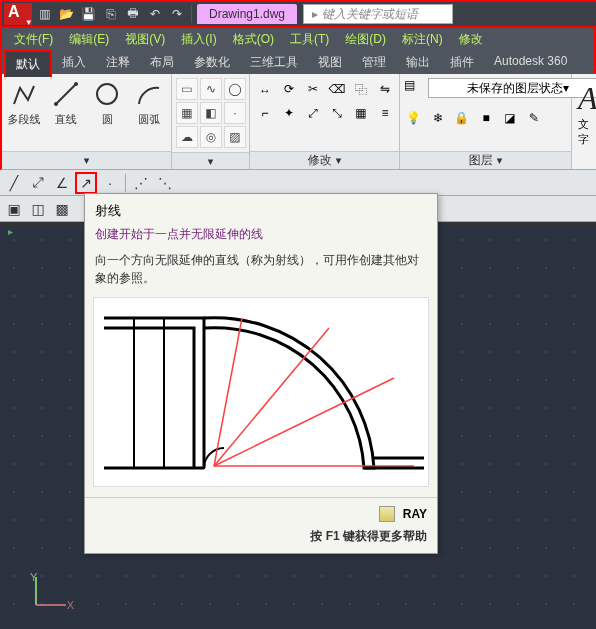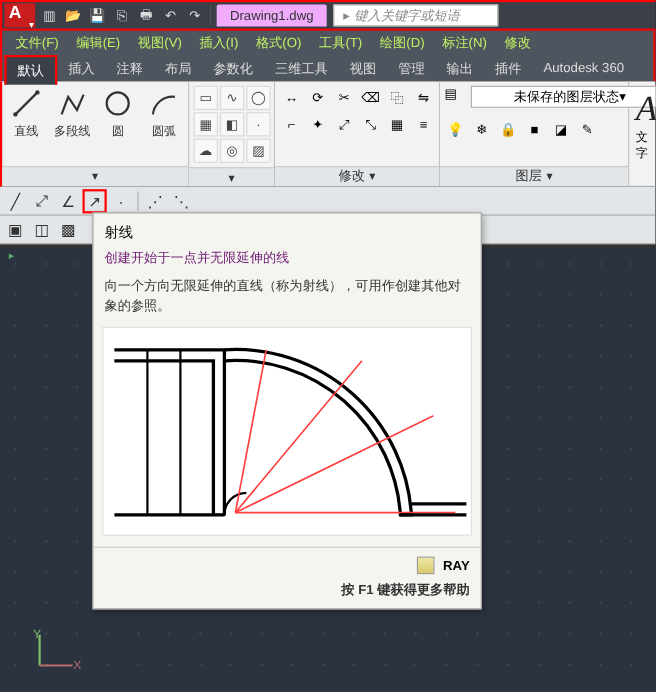--- a/index.html
+++ b/index.html
@@ -114,34 +114,34 @@
   <div class="rtab">Autodesk 360</div>
 </div>
 
 <div class="ribbon">
 
   <div class="panel" style="width:170px">
     <div class="panel-body">
       <div class="big-btn">
         <div class="ic">
             <svg width="28" height="28">
+              <polyline points="4,24 10,8 18,20 24,6" stroke="#333" stroke-width="2" fill="none"></polyline>
+            </svg>
+          </div>
+        <div class="lbl">多段线</div>
+      </div>
+      <div class="big-btn">
+        <div class="ic">
+            <svg width="28" height="28">
               <line x1="4" y1="24" x2="24" y2="4" stroke="#333" stroke-width="2"></line>
               <circle cx="4" cy="24" r="2" fill="#333"></circle>
               <circle cx="24" cy="4" r="2" fill="#333"></circle>
             </svg>
           </div>
         <div class="lbl">直线</div>
-      </div>
-      <div class="big-btn">
-        <div class="ic">
-            <svg width="28" height="28">
-              <polyline points="4,24 10,8 18,20 24,6" stroke="#333" stroke-width="2" fill="none"></polyline>
-            </svg>
-          </div>
-        <div class="lbl">多段线</div>
       </div>
       <div class="big-btn">
         <div class="ic">
             <svg width="28" height="28">
               <circle cx="14" cy="14" r="10" stroke="#333" stroke-width="2" fill="none"></circle>
             </svg>
           </div>
         <div class="lbl">圆</div>
       </div>
       <div class="big-btn">

